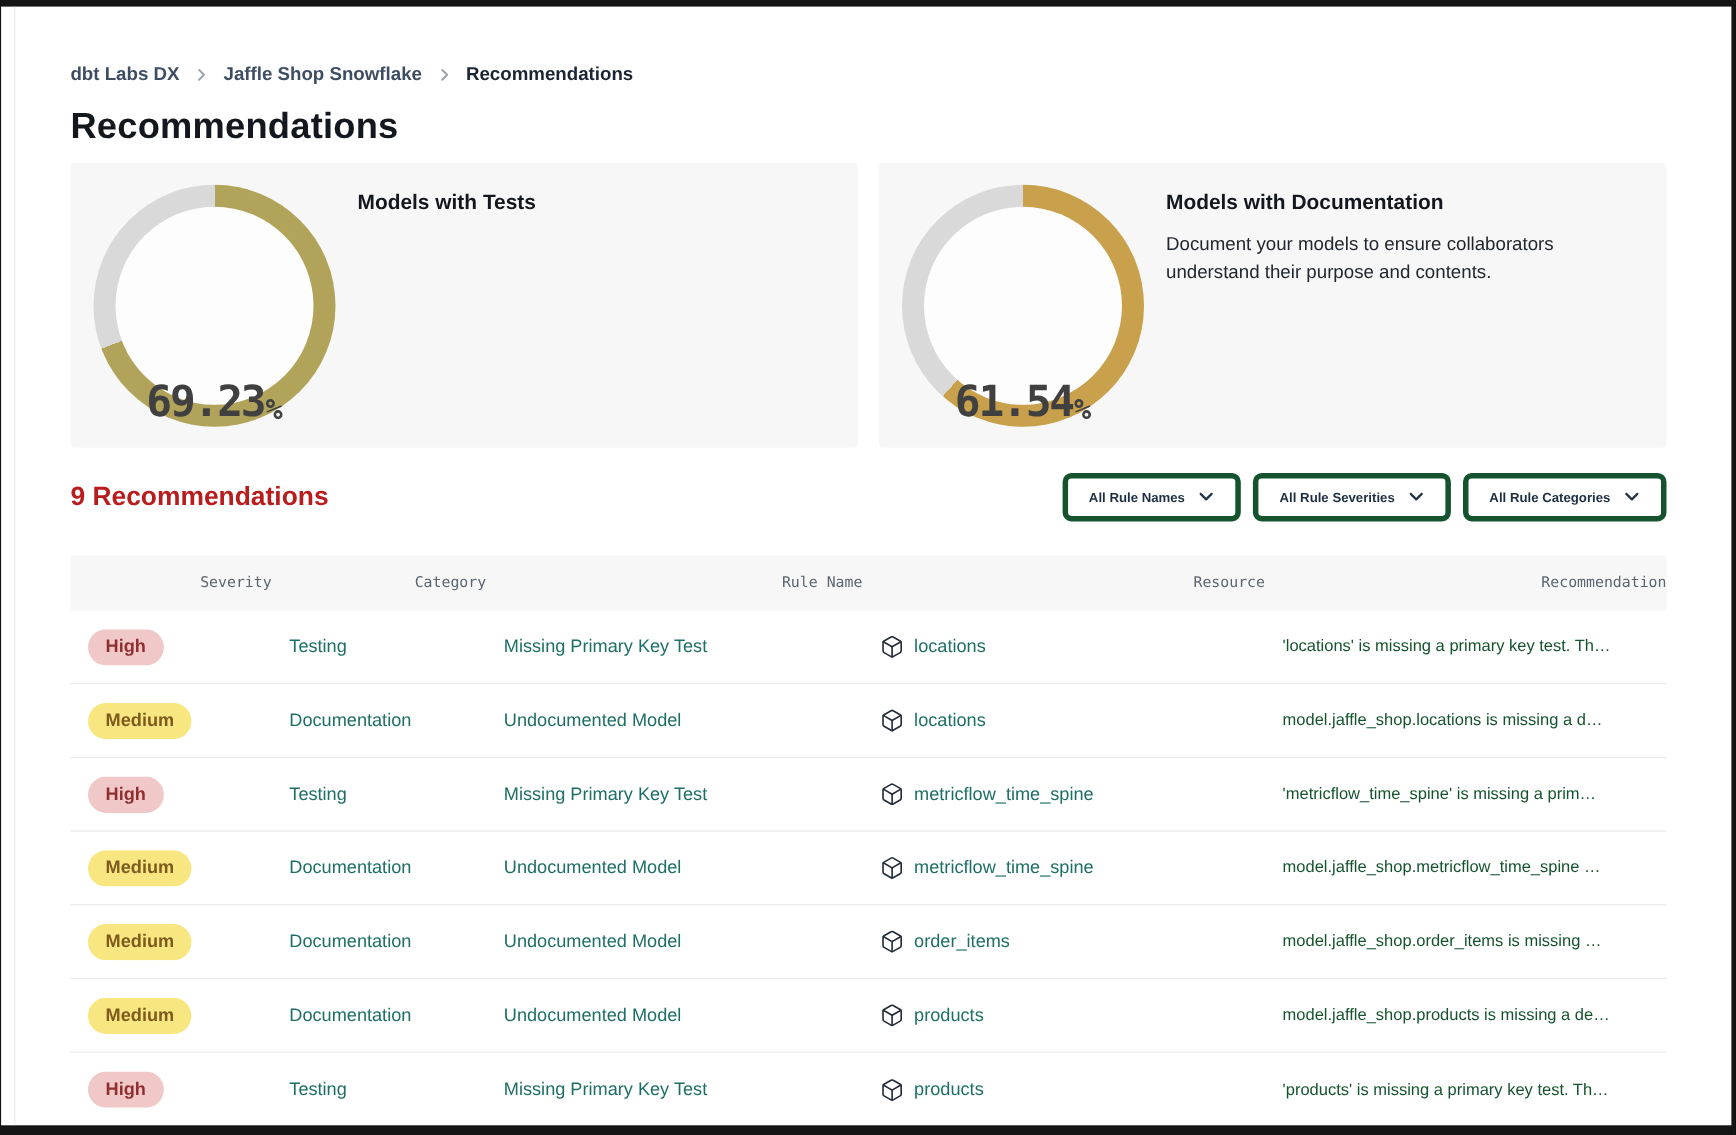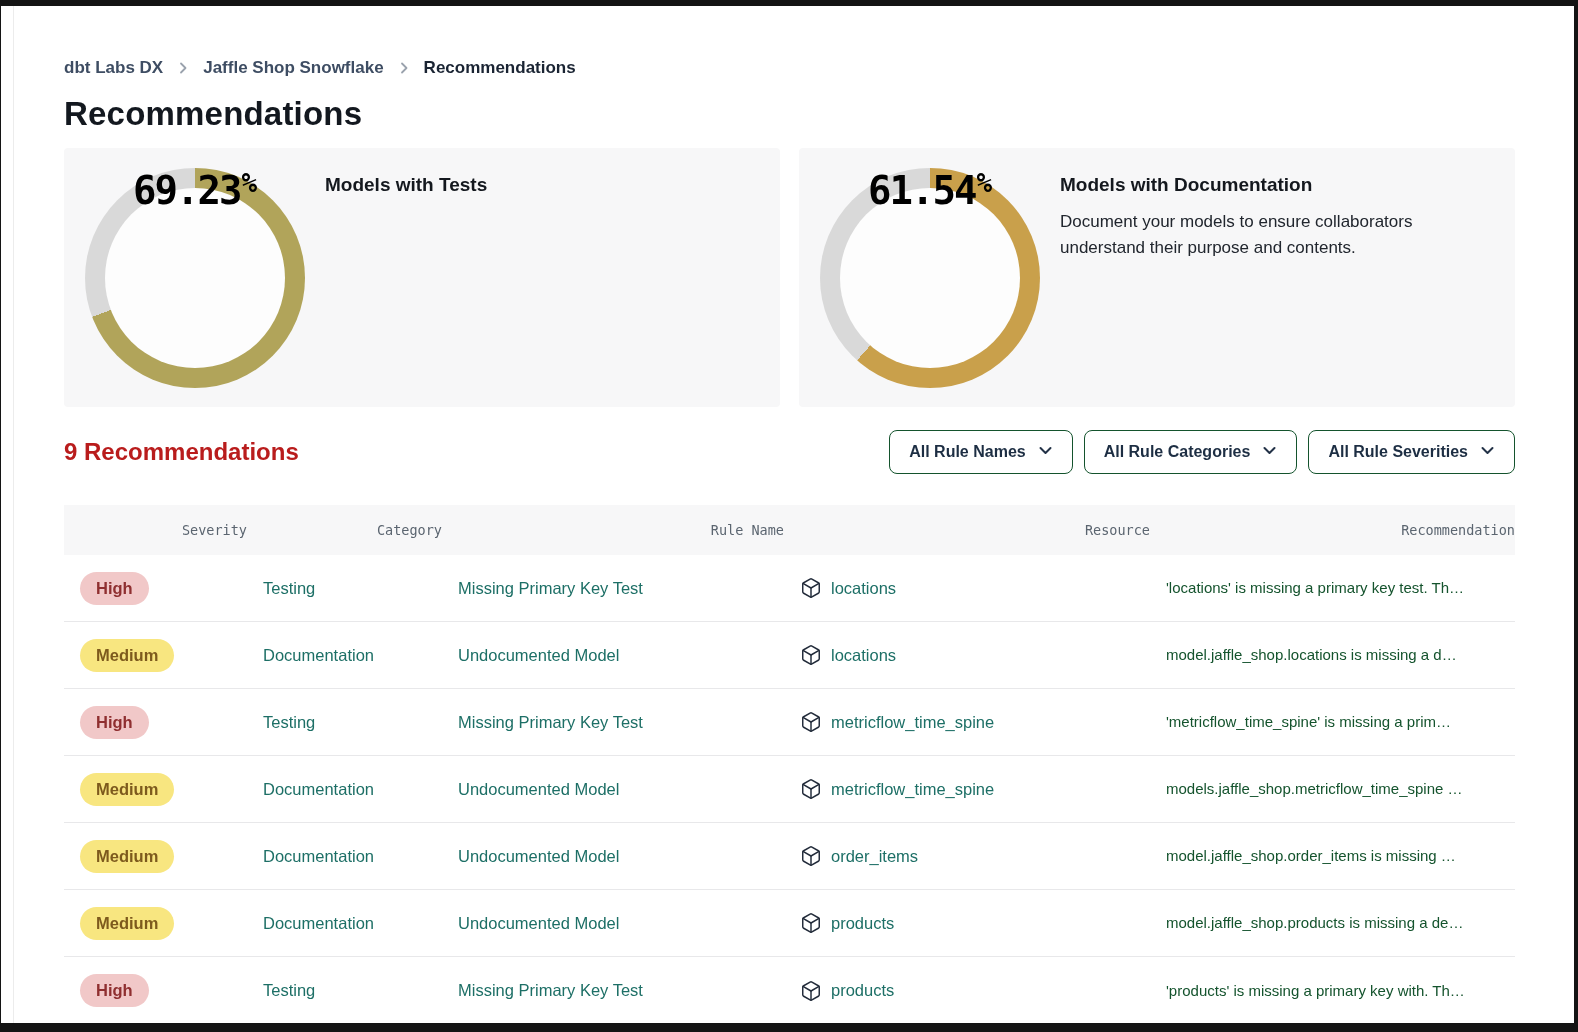--- a/index.html
+++ b/index.html
@@ -18,32 +18,32 @@
 
   
   .page-title { margin-top: 17px; font-size: 33px; font-weight: 700; color: #13181f; letter-spacing: 0.2px; }
 
   
   .cards { display: flex; gap: 19px; margin-top: 15px; }
   .card { flex: 1; height: 259px; background: #f7f7f8; border-radius: 4px; display: flex; align-items: flex-start; }
   .donut-wrap { position: relative; width: 220px; height: 220px; margin: 20px 0 0 21px; flex: none; }
   .donut { position: absolute; inset: 0; border-radius: 50%; }
   .donut-hole { position: absolute; inset: 20px; border-radius: 50%; background: #fdfdfd; }
-  .donut-label { position: absolute; inset: 0; display: flex; align-items: flex-start; justify-content: center; font-family: "DejaVu Sans Mono", monospace; color: #000000; }
+  .donut-label { position: absolute; inset: 0; display: flex; align-items: flex-end; justify-content: center; font-family: "DejaVu Sans Mono", monospace; color: #404040; }
   .donut-label .val { font-size: 39px; font-weight: 600; letter-spacing: -2px; }
   .donut-label .sign { font-size: 26px; font-weight: 600; margin-left: 1px; }
   .card-text { padding: 26px 26px 0 20px; }
   .card-title { font-size: 19px; font-weight: 700; color: #14181e; }
   .card-desc { margin-top: 13px; font-size: 17px; line-height: 1.55; color: #21262e; max-width: 450px; }
 
   
   .list-bar { display: flex; align-items: center; justify-content: space-between; margin-top: 23px; }
   .list-count { font-size: 24px; font-weight: 700; color: #b91c1c; }
   .filters { display: flex; gap: 11px; }
-  .filter-btn { display: flex; align-items: center; gap: 12px; height: 44px; padding: 0 19px; background: #fff; border: 1px solid #14532d; border-radius: 8px; font-family: "Liberation Sans", sans-serif; font-size: 16px; font-weight: 700; color: #1d2e43; cursor: pointer; text-align: center; }
+  .filter-btn { display: flex; align-items: center; gap: 12px; height: 44px; padding: 0 19px; background: #fff; border: 5px solid #14532d; border-radius: 8px; font-family: "Liberation Sans", sans-serif; font-size: 12px; font-weight: 700; color: #1d2e43; cursor: pointer; text-align: center; }
   .filter-btn svg { margin-top: 1px; }
 
   
   .table { margin-top: 31px; }
   .trow { display: grid; grid-template-columns: 183px 195px 342px 366px 1fr; align-items: center; }
   .thead { background: #f7f7f8; height: 50px; text-align: right; }
   .thead .cell { font-family: "DejaVu Sans Mono", monospace; font-size: 13.5px; color: #5b6570; }
   .cell { padding-left: 16px; overflow: hidden; white-space: nowrap; }
   .tbody .trow { height: 67px; border-bottom: 1px solid #e8e8ea; }
   .tbody .trow:last-child { border-bottom: none; }
@@ -118,27 +118,27 @@
       <div class="list-bar">
         <div class="list-count">9 Recommendations</div>
         <div class="filters">
           <button class="filter-btn">
             <span>All Rule Names</span>
             <span><svg width="15" height="15" viewBox="0 0 15 15" fill="none">
                   <path d="M2.5 5 L7.5 10 L12.5 5" stroke="#233247" stroke-width="2" stroke-linecap="round" stroke-linejoin="round"></path>
                 </svg></span>
           </button>
           <button class="filter-btn">
-            <span>All Rule Categories</span>
+            <span>All Rule Severities</span>
             <span><svg width="15" height="15" viewBox="0 0 15 15" fill="none">
                   <path d="M2.5 5 L7.5 10 L12.5 5" stroke="#233247" stroke-width="2" stroke-linecap="round" stroke-linejoin="round"></path>
                 </svg></span>
           </button>
           <button class="filter-btn">
-            <span>All Rule Severities</span>
+            <span>All Rule Categories</span>
             <span><svg width="15" height="15" viewBox="0 0 15 15" fill="none">
                   <path d="M2.5 5 L7.5 10 L12.5 5" stroke="#233247" stroke-width="2" stroke-linecap="round" stroke-linejoin="round"></path>
                 </svg></span>
           </button>
         </div>
       </div>
 
       <div class="table">
         <div class="trow thead">
           <div class="cell">Severity</div>
@@ -238,21 +238,21 @@
       <span class="cube-icon">
         <svg width="22" height="22" viewBox="0 0 24 24" fill="none" stroke="currentColor" stroke-width="1.6" stroke-linecap="round" stroke-linejoin="round">
           <path d="M21 16V8a2 2 0 0 0-1-1.73l-7-4a2 2 0 0 0-2 0l-7 4A2 2 0 0 0 3 8v8a2 2 0 0 0 1 1.73l7 4a2 2 0 0 0 2 0l7-4A2 2 0 0 0 21 16z"></path>
           <polyline points="3.27 6.96 12 12.01 20.73 6.96"></polyline>
           <line x1="12" y1="22.08" x2="12" y2="12"></line>
         </svg>
       </span>
       <a class="tlink">metricflow_time_spine</a>
     </div>
     <div class="cell">
-      <span class="rec-text">models.jaffle_shop.metricflow_time_spine …</span>
+      <span class="rec-text">model.jaffle_shop.metricflow_time_spine …</span>
     </div>
   </div>
 
   <div class="trow">
     <div class="cell">
       <span class="badge medium">Medium</span>
     </div>
     <div class="cell">
       <a class="tlink">Documentation</a>
     </div>
@@ -313,21 +313,21 @@
       <span class="cube-icon">
         <svg width="22" height="22" viewBox="0 0 24 24" fill="none" stroke="currentColor" stroke-width="1.6" stroke-linecap="round" stroke-linejoin="round">
           <path d="M21 16V8a2 2 0 0 0-1-1.73l-7-4a2 2 0 0 0-2 0l-7 4A2 2 0 0 0 3 8v8a2 2 0 0 0 1 1.73l7 4a2 2 0 0 0 2 0l7-4A2 2 0 0 0 21 16z"></path>
           <polyline points="3.27 6.96 12 12.01 20.73 6.96"></polyline>
           <line x1="12" y1="22.08" x2="12" y2="12"></line>
         </svg>
       </span>
       <a class="tlink">products</a>
     </div>
     <div class="cell">
-      <span class="rec-text">'products' is missing a primary key with. Th…</span>
+      <span class="rec-text">'products' is missing a primary key test. Th…</span>
     </div>
   </div>
 </div>
       </div>
 
     </div>
   </div>
 </div>
 
 </body></html>

